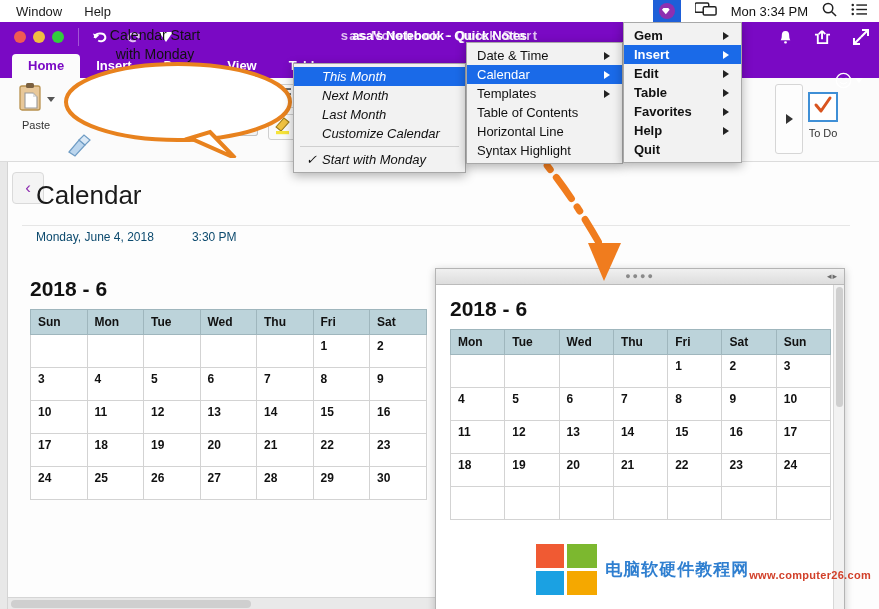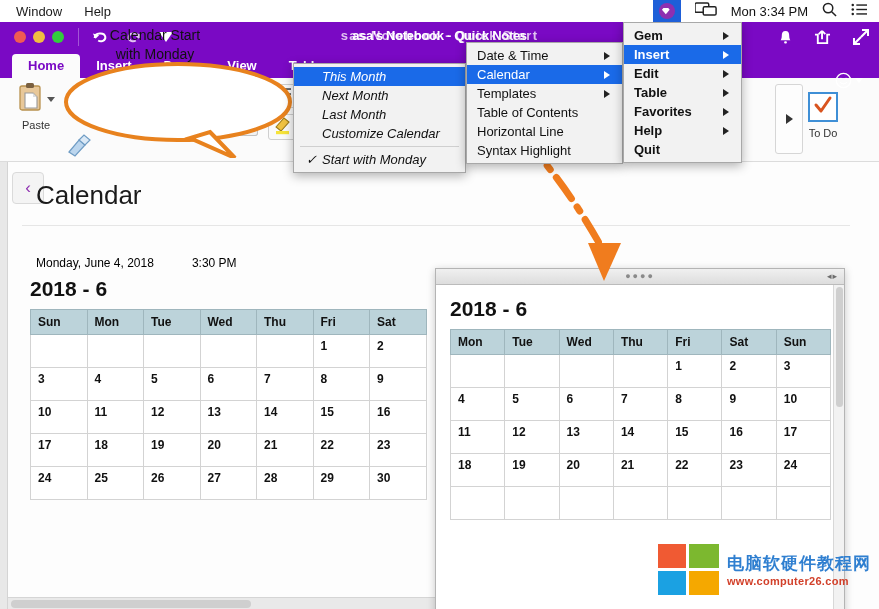--- a/index.html
+++ b/index.html
@@ -188,24 +188,23 @@
     border: 1px solid #dadada; border-radius: 4px;
     display: flex; align-items: center; justify-content: center;
     color: #8e2fb0; font-size: 17px;
   }
   .doc-title {
     position: absolute; left: 34px; top: 160px;
     font-size: 26px; color: #1a1a1a; font-weight: normal;
   }
   .doc-meta {
     position: absolute; left: 36px; top: 210px;
-    font-size: 12px; color: #000000;
+    font-size: 12px; color: #0c4a6e;
     display: flex; gap: 38px;
     width: 400px;
-    margin-top: 26px;
   }
   .doc-hr {
     position: absolute; left: 22px; top: 205px; width: 828px; height: 1px;
     background: #e6e6e6;
   }
 
   
   .cal-wrap { position: absolute; }
   .cal-year {
     font-size: 21px; font-weight: bold; color: #111;
@@ -313,21 +312,21 @@
 
   
   .arrows { position: absolute; left: 0; top: 0; width: 879px; height: 609px; pointer-events: none; z-index: 46; }
 
   
   .watermark {
     position: absolute; right: 8px; bottom: 14px; z-index: 30;
     display: flex; align-items: center; gap: 8px;
   }
   .wm-tiles { display: grid; grid-template-columns: 28px 30px; grid-template-rows: 24px 24px; gap: 3px; }
-  .wm-text { display: flex; flex-direction: column; }
+  .wm-text { display: flex; flex-direction: row; align-items: flex-end; }
   .wm-title { font-size: 17px; font-weight: bold; color: #2f7fd0; letter-spacing: 1px; }
   .wm-url { font-size: 11px; font-weight: bold; color: #d2402a; letter-spacing: 0.3px; }
 </style>
 </head>
 <body>
 
 <div class="macbar">
   <div class="macbar-left">
     <span>Window</span>
     <span>Help</span>

